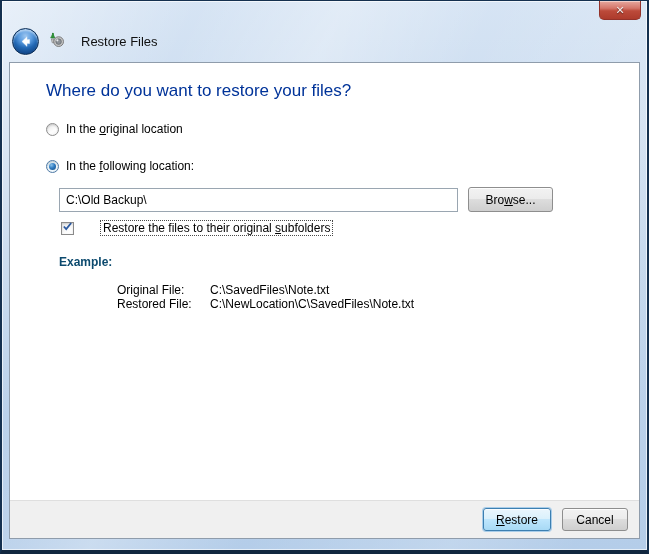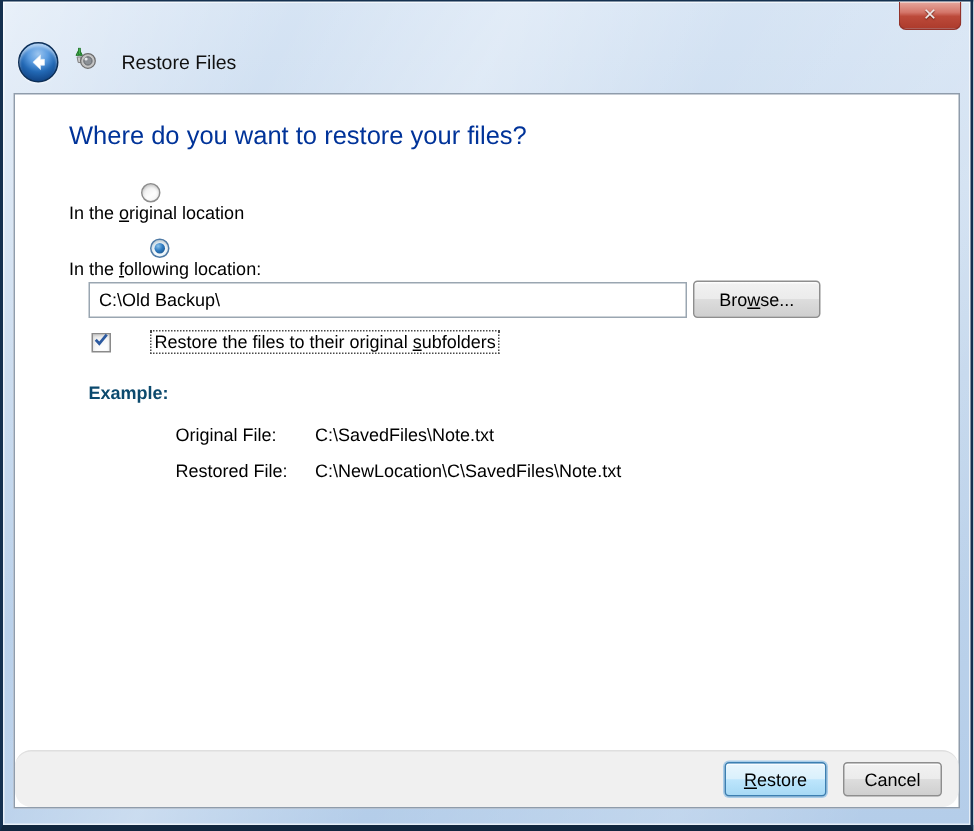--- a/index.html
+++ b/index.html
@@ -32,21 +32,21 @@
   }
   .back-btn svg { display:block; }
   .app-icon { margin-left:9px; flex:0 0 auto; }
   .nav-title { margin-left:16px; font-size:13px; color:#111; }
   
   .panel {
     position:absolute; left:7px; right:7px; top:61px; bottom:11px;
     background:#fff; border:1px solid #8f9cab;padding-left:23px;
   }
   .heading { position:absolute; left:36px; top:18px; font-size:17px; color:#003399; }
-  .radio-row { position:absolute; display:flex; align-items:center; font-size:12px; color:#000;flex-direction:column; }
+  .radio-row { position:absolute; display:flex; align-items:center; font-size:12px; color:#000; }
   .radio-row.r1 { left:36px; top:59px; }
   .radio-row.r2 { left:36px; top:96px; }
   .radio {
     width:13px; height:13px; border-radius:50%; margin-right:7px; flex:0 0 auto;
     border:1px solid #8d8d8d;
     background: linear-gradient(145deg, #e7e7e7 0%, #fdfdfd 60%, #f2f2f2 100%);
     box-shadow: inset 0 1px 2px rgba(0,0,0,0.18);
     display:flex; align-items:center; justify-content:center;
   }
   .radio.checked { border-color:#4f7aa5; background: linear-gradient(145deg, #d9ecf7 0%, #f6fbfe 60%, #e6f3fa 100%); }
@@ -61,36 +61,36 @@
     font-family:"Liberation Sans","DejaVu Sans",sans-serif; font-size:12px; color:#000;
     padding:0 6px; outline:none;
   }
   .btn {
     height:25px; min-width:85px; padding:0 12px; font-size:12px; color:#000;
     border:1px solid #8e8e8e; border-radius:3px;
     background: linear-gradient(180deg, #f2f2f2 0%, #ebebeb 50%, #dddddd 50%, #cfcfcf 100%);
     box-shadow: inset 0 1px 0 rgba(255,255,255,0.8);
     font-family:"Liberation Sans","DejaVu Sans",sans-serif;
   }
-  .browse-btn { margin-left:4px; }
+  .browse-btn { margin-left:10px; }
   .checkbox-row { position:absolute; left:51px; top:158px; display:flex; align-items:center; font-size:12px; }
   .checkbox {
     width:13px; height:13px; border:1px solid #8a8a8a; margin-right:5px; flex:0 0 auto;
     background: linear-gradient(145deg, #e9e9e9 0%, #fdfdfd 70%);
     box-shadow: inset 0 1px 2px rgba(0,0,0,0.15);
     display:flex; align-items:center; justify-content:center;
   }
   .checkbox-label { outline:1px dotted #4a4a4a; padding:0 2px;margin-left:22px; }
   .example-label { position:absolute; left:49px; top:192px; font-size:12px; color:#0c4a6e;font-weight:bold; }
-  .example-table { position:absolute; left:107px; top:220px; display:grid; grid-template-columns:93px auto; row-gap:10px; font-size:12px; color:#000; }
+  .example-table { position:absolute; left:107px; top:220px; display:grid; grid-template-columns:93px auto; row-gap:0; font-size:12px; color:#000; }
   
   .footer {
     position:absolute; left:0; right:0; bottom:0; height:38px;
     background:#f0f0f0; border-top:1px solid #dfdfdf;
-    display:flex; align-items:center; justify-content:flex-end; gap:11px; padding-right:11px;border-radius:11px;
+    display:flex; align-items:center; justify-content:flex-end; gap:11px; padding-right:11px;
   }
   .footer .btn { height:23px; min-width:66px; }
   .btn-default {
     border:1px solid #3c7fb1;
     background: linear-gradient(180deg, #eaf6fd 0%, #d9f0fc 50%, #bee6fd 50%, #a7d9f5 100%);
     box-shadow: 0 0 0 1px #a9cde9, inset 0 1px 0 rgba(255,255,255,0.7);
   }
 </style>
 </head>
 <body>

